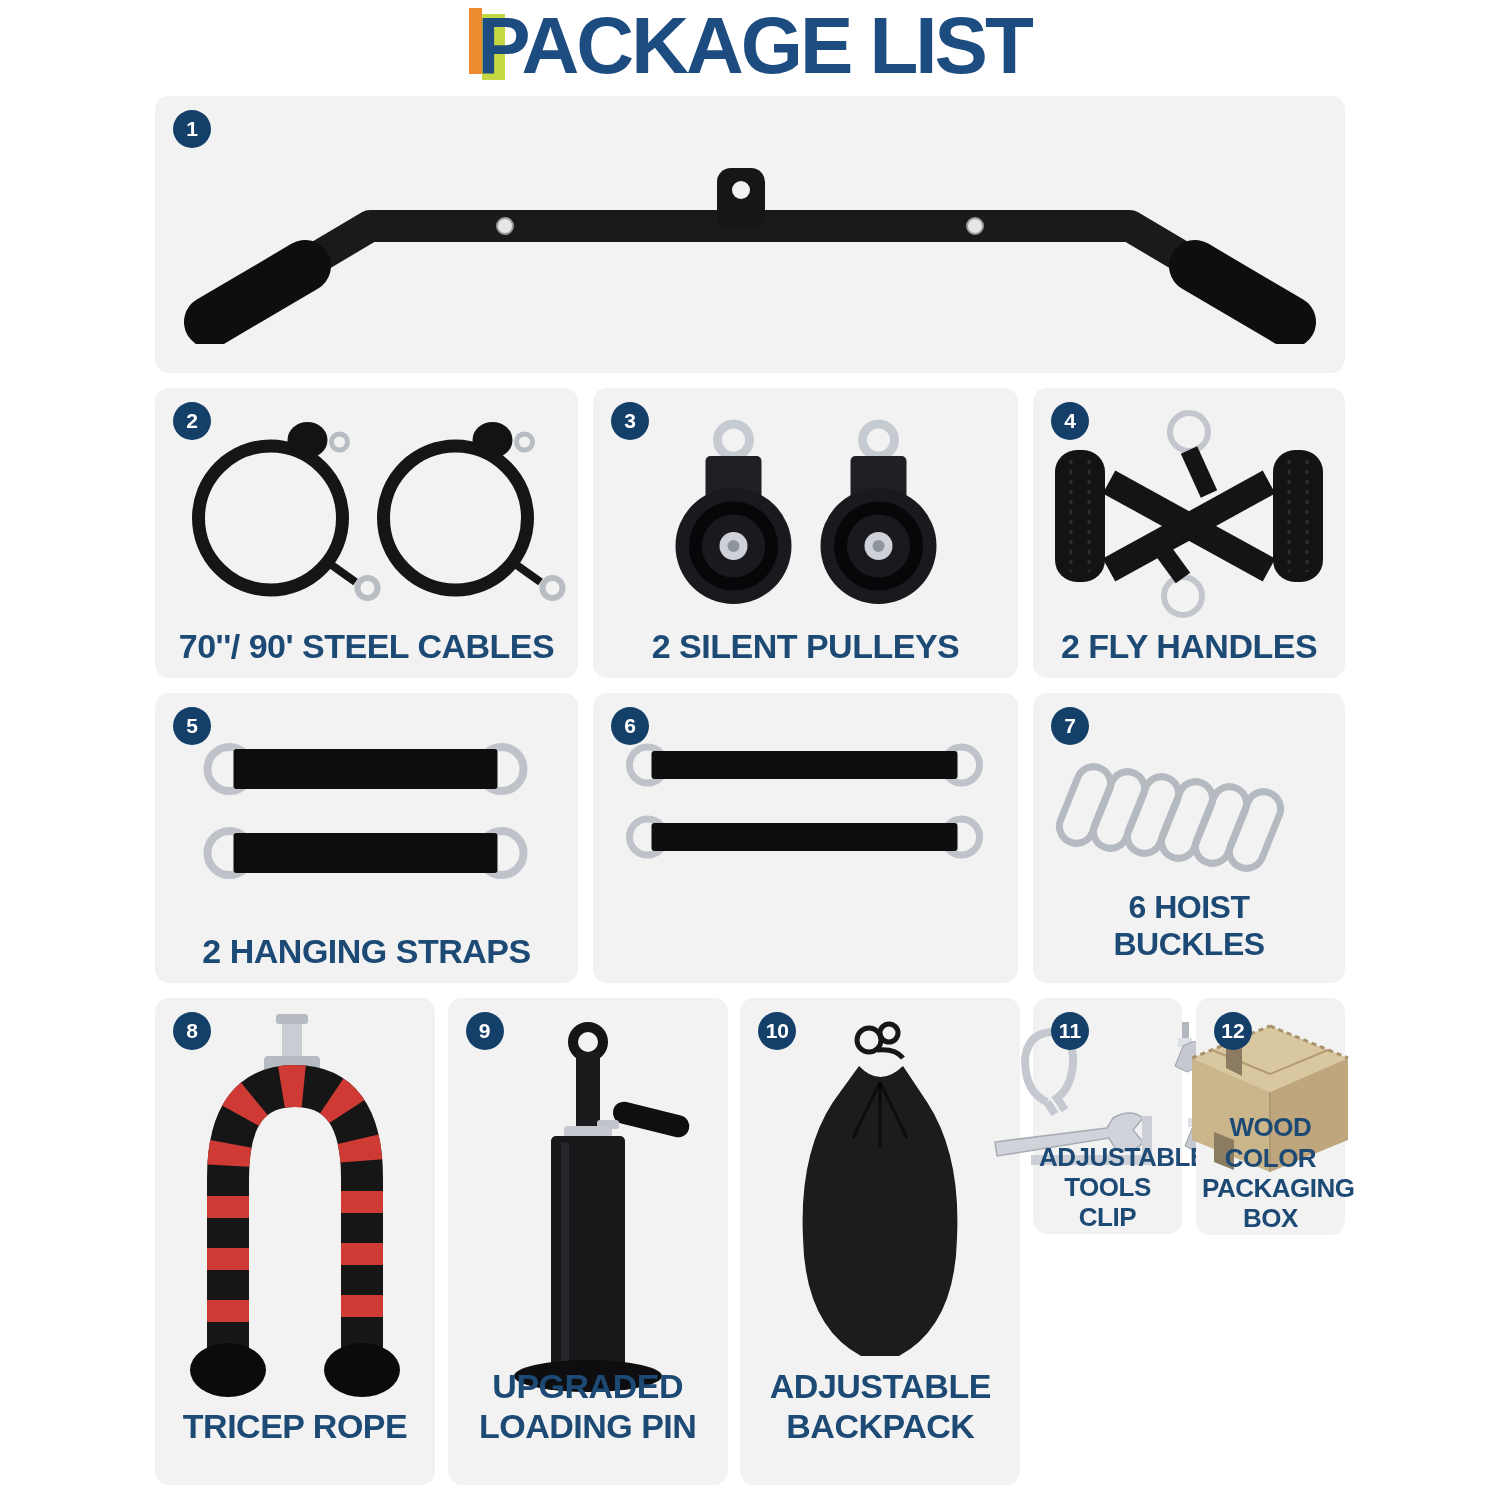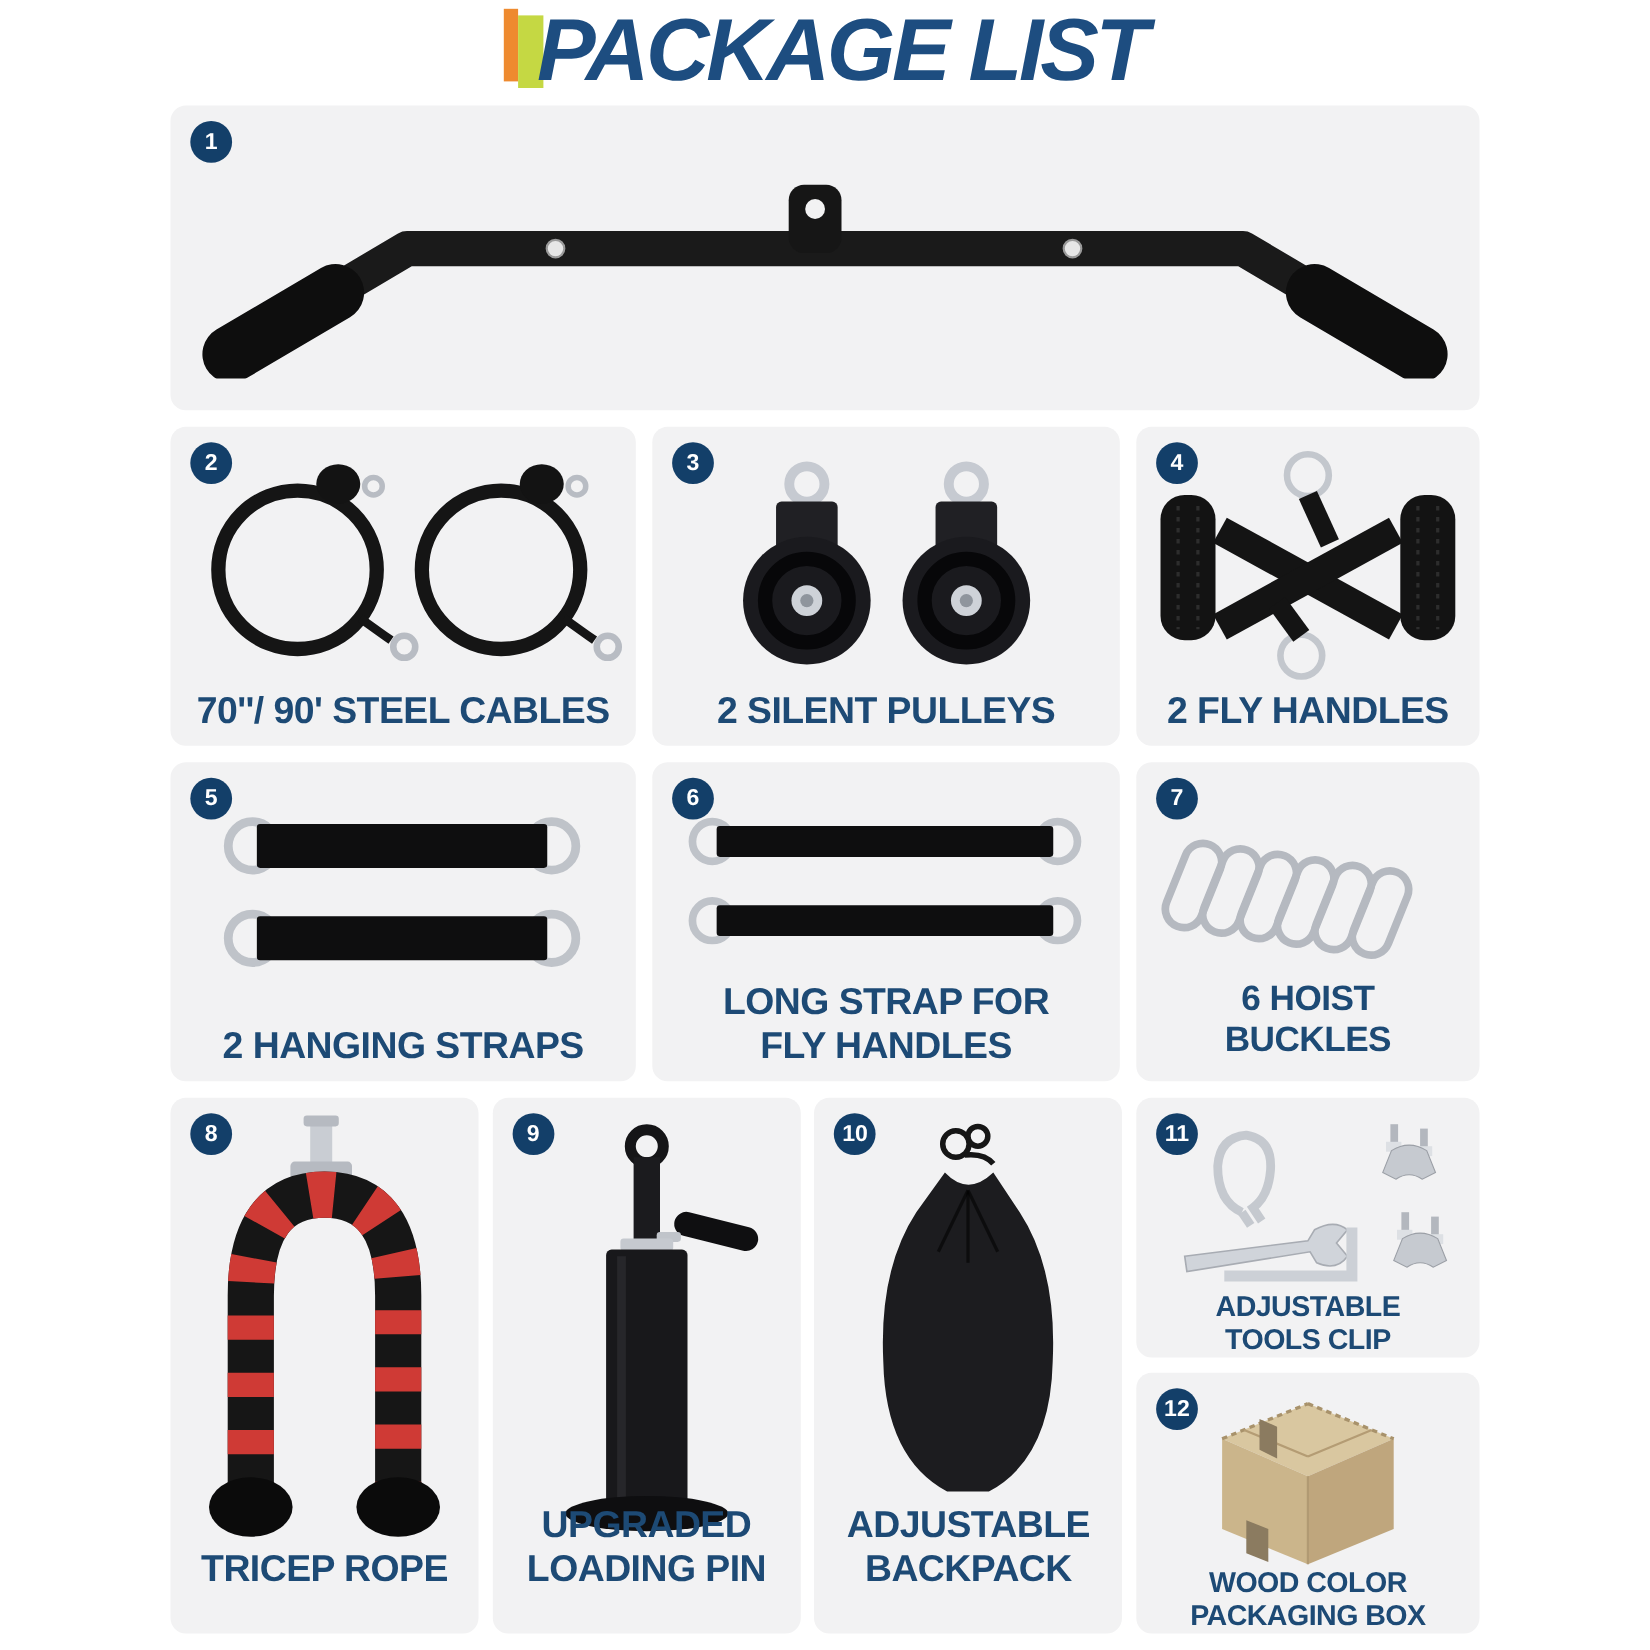--- a/index.html
+++ b/index.html
@@ -1,20 +1,20 @@
 <!DOCTYPE html>
 <html><head>
 <meta charset="utf-8">
 <style>
   html,body{margin:0;padding:0;background:#ffffff;}
   body{width:1500px;height:1500px;font-family:"Liberation Sans",sans-serif;overflow:hidden;}
 
   
   .header{height:92px;display:flex;align-items:center;justify-content:center;}
-  .title-wrap{position:relative;padding-left:30px;font-style:italic;}
+  .title-wrap{position:relative;padding-left:8px;}
   .accent-orange{position:absolute;left:0;top:8px;width:13px;height:66px;background:#ee8a2f;}
   .accent-green{position:absolute;left:13px;top:14px;width:23px;height:66px;background:#c5d843;}
   .page-title{position:relative;z-index:1;font-size:80px;font-weight:700;color:#1d4d80;letter-spacing:-3px;line-height:92px;}
 
   
   .content{width:1190px;margin:4px auto 0;}
   .row{display:flex;gap:15px;margin-bottom:15px;}
   .card{position:relative;background:#f2f2f3;border-radius:14px;}
   .badge{position:absolute;top:14px;left:18px;width:38px;height:38px;border-radius:50%;
          background:#133f69;color:#ffffff;font-size:21px;font-weight:700;
@@ -26,21 +26,21 @@
   
   .card-1{width:1190px;height:277px;}
   .card-1 .label{bottom:50px;font-size:36px;}
   .row-2 .card,.row-3 .card{height:290px;}
   .w-a{width:423px;} .w-b{width:425px;} .w-c{width:312px;}
   .row-2 .label,.row-3 .label{bottom:12px;font-size:34px;}
   .card-7 .label{bottom:20px;font-size:32px;margin-top:24px;}
   .row-4{justify-content:space-between;gap:0;}
   .card-tall{width:280px;height:487px;}
   .card-tall .label{bottom:39px;font-size:34px;}
-  .col-right{display:flex;flex-direction:column;gap:14px;width:312px;}
+  .col-right{display:flex;flex-direction:row;gap:14px;width:312px;}
   .card-sm1{width:312px;height:236px;}
   .card-sm2{width:312px;height:237px;text-decoration:underline;}
   .card-sm1 .label,.card-sm2 .label{bottom:2px;font-size:26px;}
 </style>
 </head>
 <body>
 
 <div class="header">
   <div class="title-wrap">
     <span class="accent-orange"></span>
@@ -148,22 +148,20 @@
     <div class="card w-b">
       <div class="badge">6</div>
       <svg class="img" style="top:14px" width="425" height="222" viewBox="0 0 425 222">
         <circle cx="54" cy="58" r="18" fill="none" stroke="#bfc3c9" stroke-width="7"></circle>
         <circle cx="368" cy="58" r="18" fill="none" stroke="#bfc3c9" stroke-width="7"></circle>
         <rect x="58" y="44" width="306" height="28" rx="3" fill="#0e0e0f"></rect>
         <circle cx="54" cy="130" r="18" fill="none" stroke="#bfc3c9" stroke-width="7"></circle>
         <circle cx="368" cy="130" r="18" fill="none" stroke="#bfc3c9" stroke-width="7"></circle>
         <rect x="58" y="116" width="306" height="28" rx="3" fill="#0e0e0f"></rect>
       </svg>
-      <div class="label">LONG STRAP FOR
-FLY HANDLES</div>
     </div>
 
     <div class="card w-c card-7">
       <div class="badge">7</div>
       <svg class="img" style="top:16px" width="312" height="210" viewBox="0 0 312 210">
         <g transform="translate(52,96) rotate(22)">
             <rect x="-17" y="-40" width="34" height="80" rx="17" fill="none" stroke="#b5b9c0" stroke-width="7"></rect>
           </g>
         <g transform="translate(86,101) rotate(22)">
             <rect x="-17" y="-40" width="34" height="80" rx="17" fill="none" stroke="#b5b9c0" stroke-width="7"></rect>

